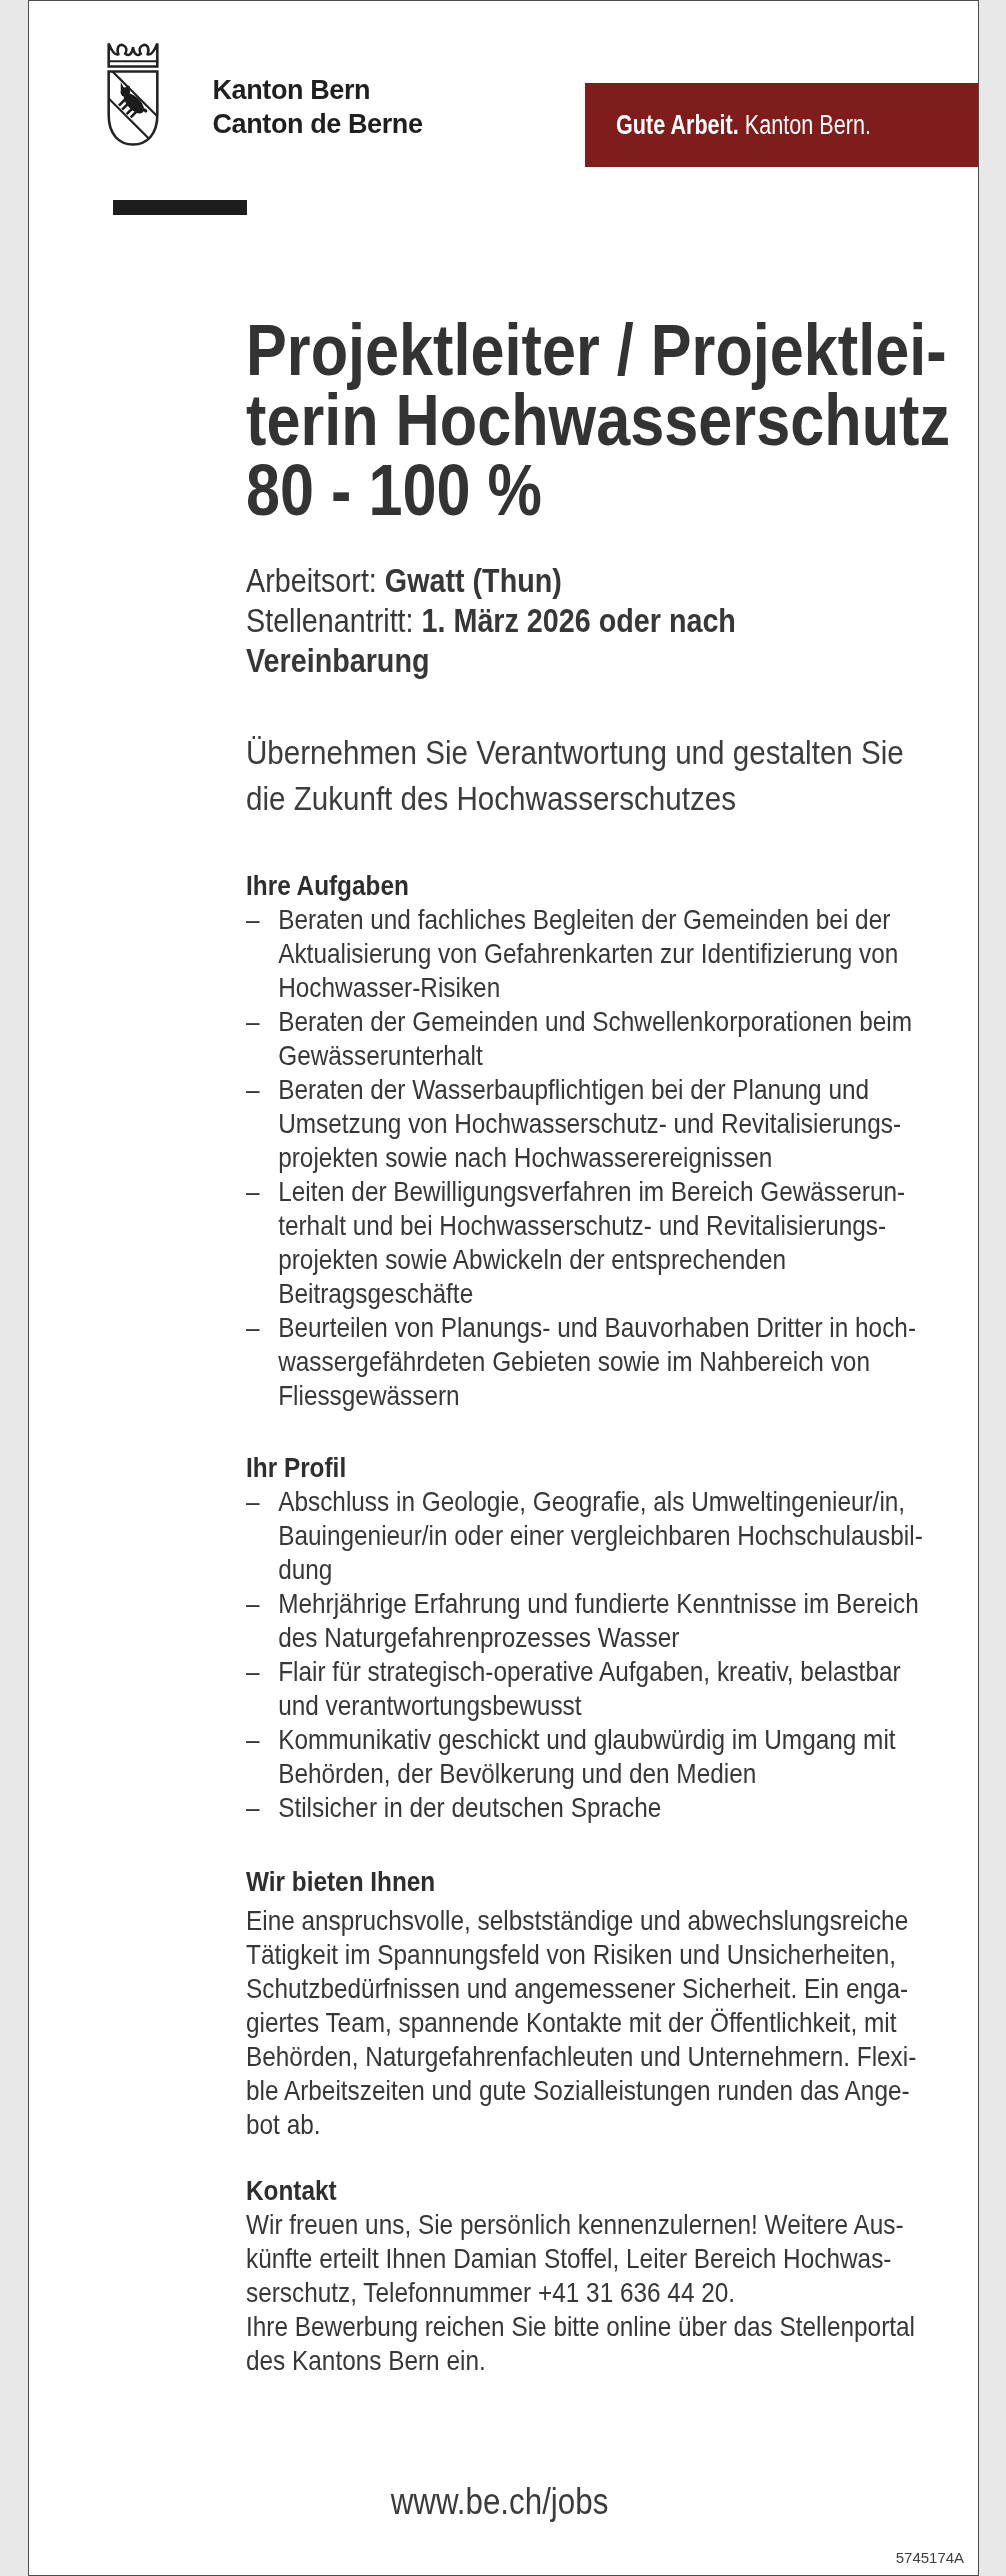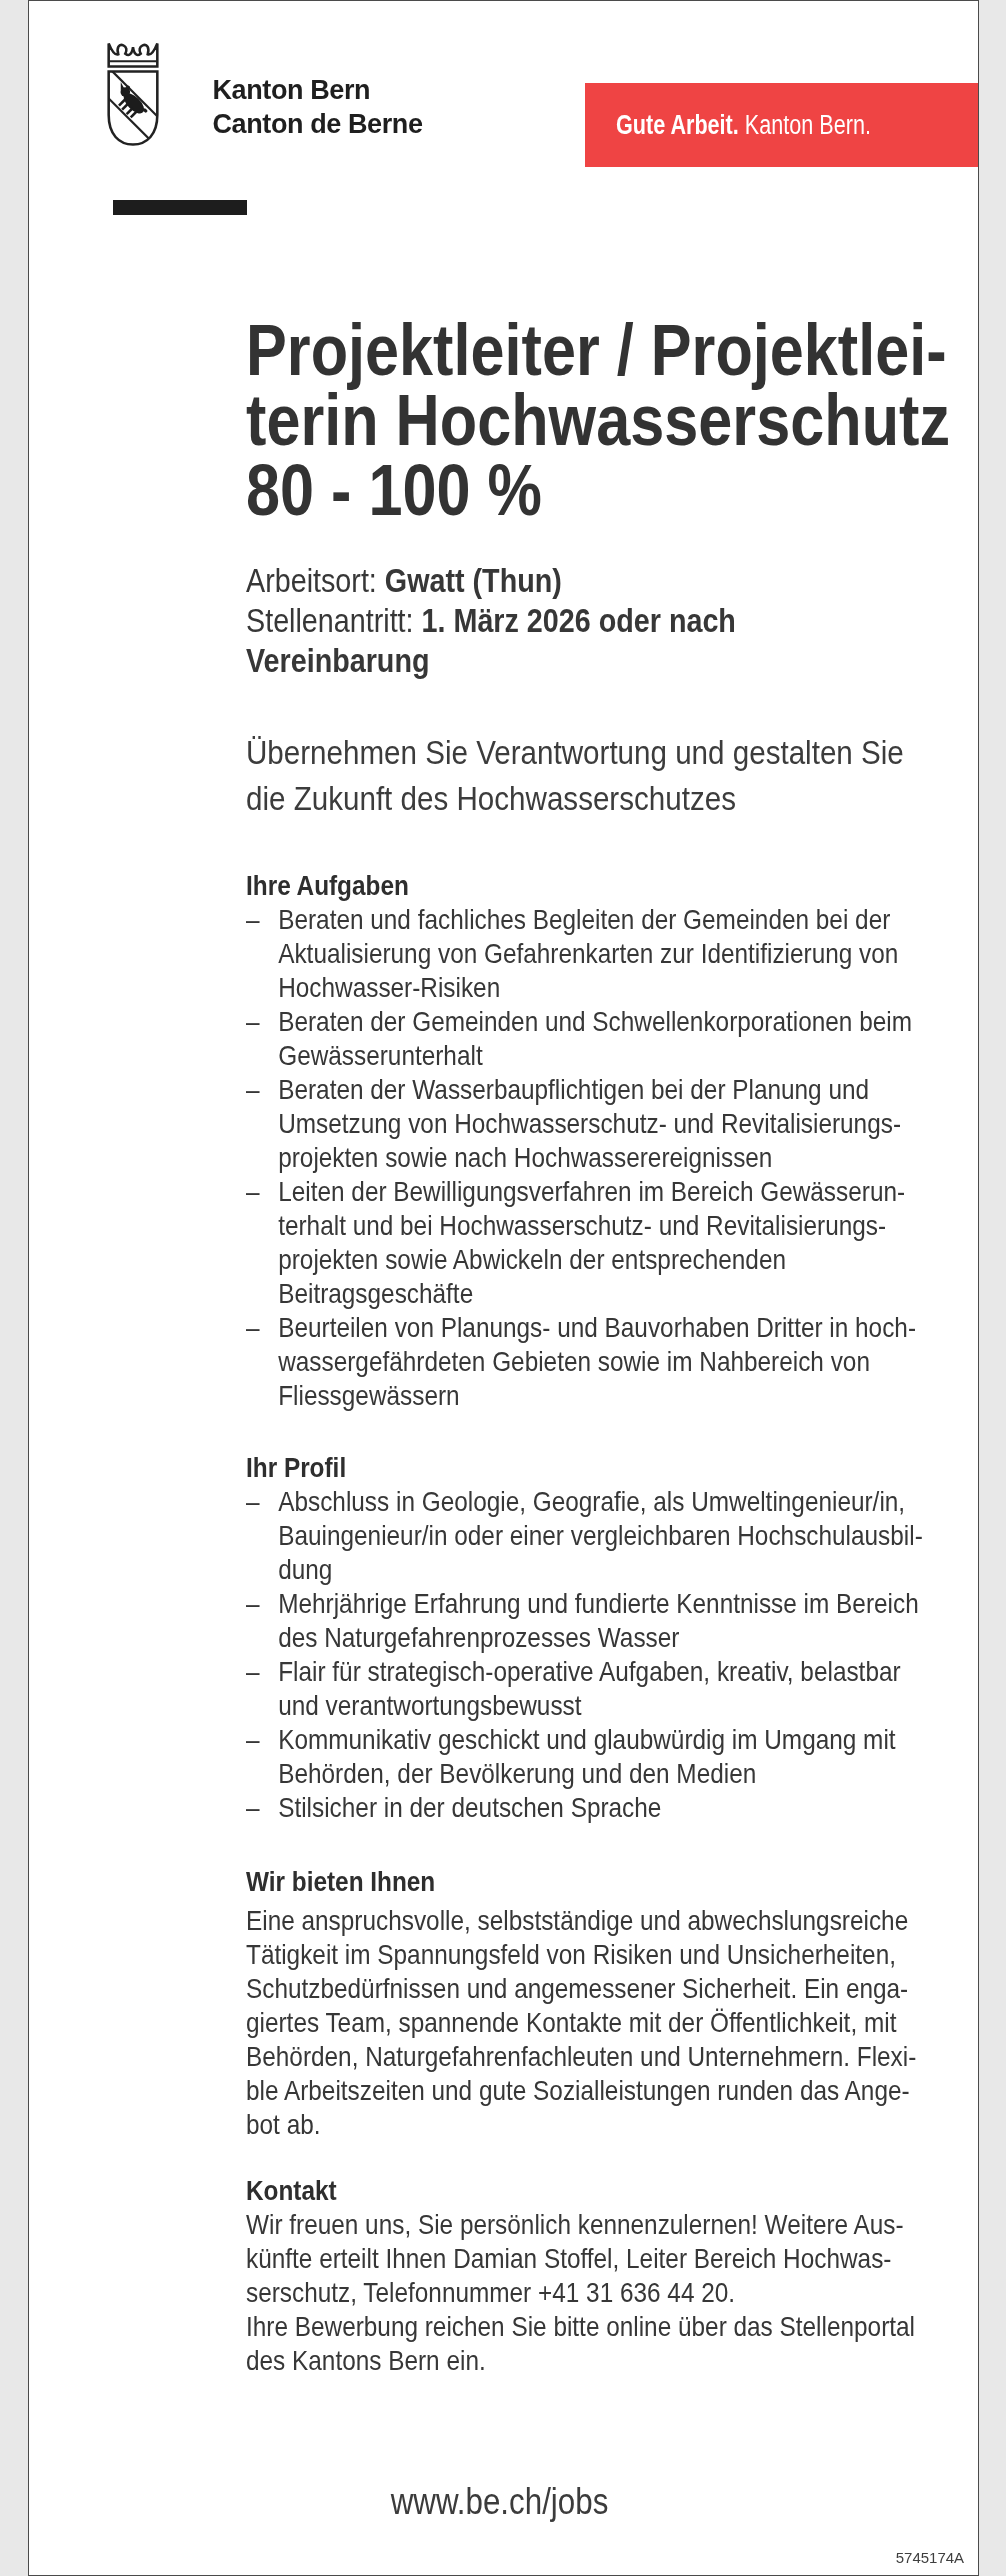--- a/index.html
+++ b/index.html
@@ -27,21 +27,21 @@
 
   
   #coat-of-arms { left: 72px; top: 33px; width: 64px; height: 134px; }
   #brand {
     left: 184px; top: 72px;
     font-size: 27px; line-height: 34px; font-weight: bold;
     color: #1f1f1f; letter-spacing: -0.4px;
   }
   #claim-bar {
     left: 556px; top: 82px; right: 0; height: 84px;
-    background: #ef4444;
+    background: #7f1d1d;
   }
   #claim-text {
     position: absolute; left: 31px; top: 0;
     height: 84px; line-height: 84px;
     font-size: 27px; color: #ffffff; white-space: pre;
   }
   #divider-bar { left: 84px; top: 199px; width: 134px; height: 15px; background: #1d1d1d; }
 
   
   #job-title {

